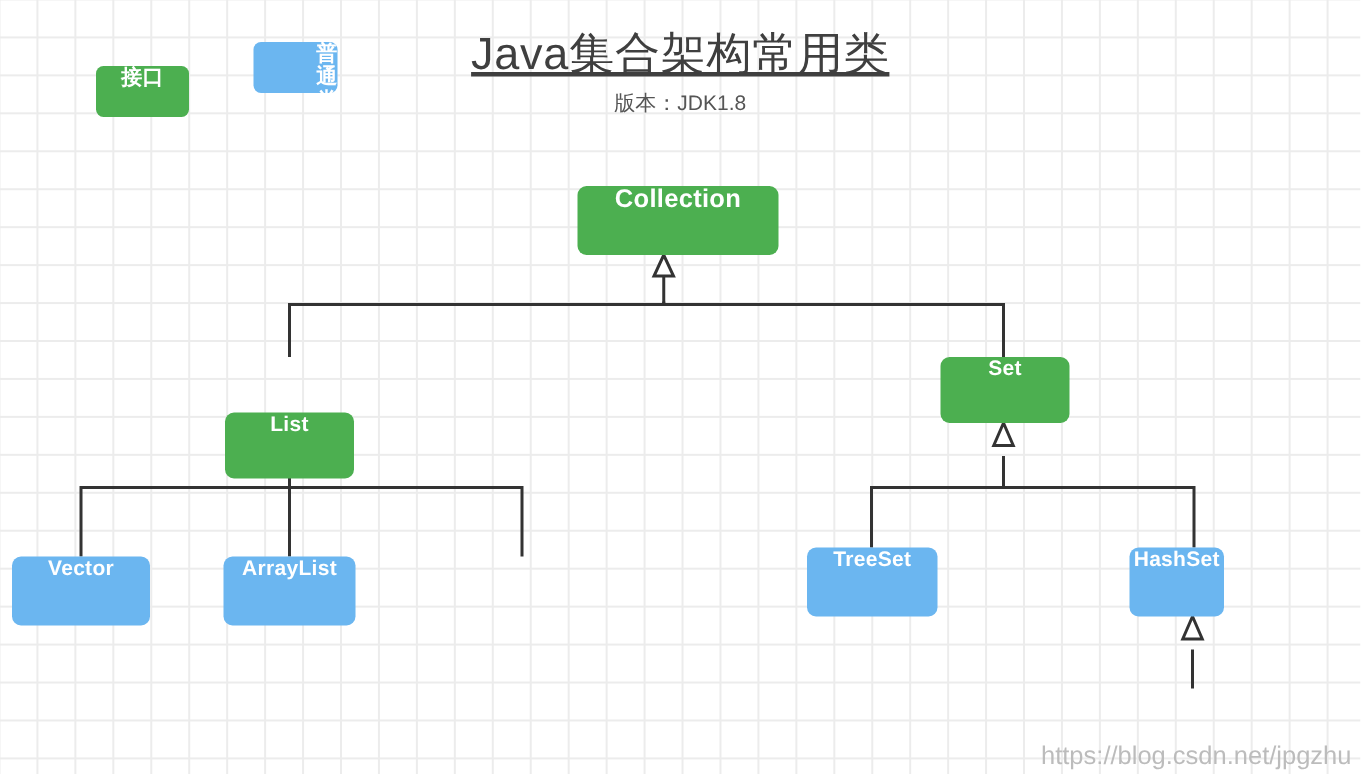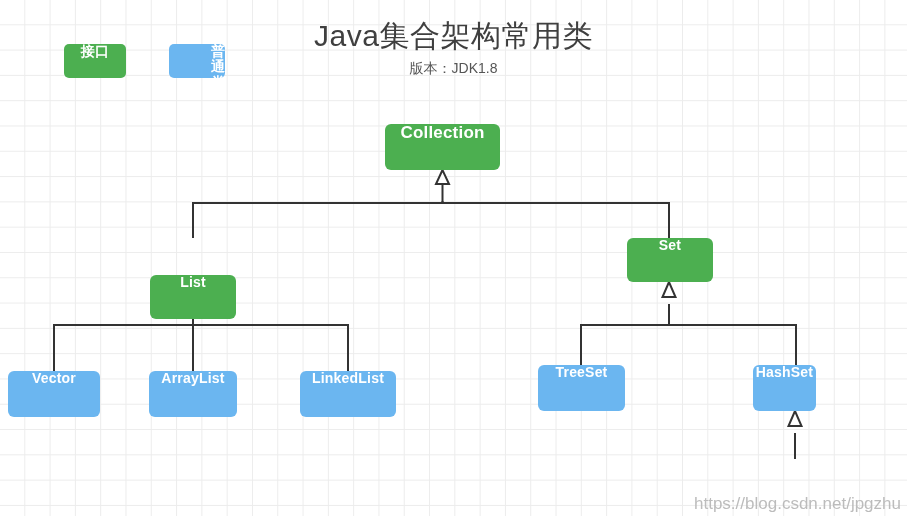--- a/index.html
+++ b/index.html
@@ -54,20 +54,21 @@
     left: 0;
     width: 907px;
     text-align: center;
     color: #3f3f3f;
     font-weight: normal;
   }
   #diagram-title {
     top: 16px;
     font-size: 30px;
     letter-spacing: 0.5px;
+    text-decoration: underline;
   }
   #diagram-subtitle {
     top: 60px;
     font-size: 14px;
     color: #555555;
   }
   #watermark {
     position: absolute;
     right: 6px;
     bottom: 2px;
@@ -110,47 +111,44 @@
       <polygon points="795,411 788.5,426 801.5,426" fill="#ffffff" stroke="#333333" stroke-width="2"></polygon>
     </g>
   </svg>
 
   <div class="title" id="diagram-title">Java集合架构常用类</div>
   <div class="title" id="diagram-subtitle">版本：JDK1.8</div>
 
   <div class="node iface legend-node" style="left:64px; top:44px; width:62px; height:34px;">
     <span>接口</span>
   </div>
-  <div class="node clazz legend-node" style="left:169px; top:44px; width:56px; height:34px;padding-left:42px;">
+  <div class="node clazz legend-node" style="left:169px; top:28px; width:56px; height:34px;padding-left:42px;">
     <span>普通类</span>
   </div>
 
-  <div class="node iface" style="left:385px; top:124px; width:115px; height:46px; font-size:17px;">
+  <div class="node iface" style="left:385px; top:124px; width:134px; height:46px; font-size:17px;">
     <span>Collection</span>
   </div>
 
   <div class="node iface" style="left:150px; top:238px; width:86px; height:44px; font-size:14px;margin-top:37px;">
     <span>List</span>
   </div>
 
   <div class="node iface" style="left:627px; top:238px; width:86px; height:44px; font-size:14px;">
     <span>Set</span>
   </div>
 
   <div class="node clazz" style="left:8px; top:371px; width:92px; height:46px; font-size:14px;">
     <span>Vector</span>
   </div>
 
   <div class="node clazz" style="left:149px; top:371px; width:88px; height:46px; font-size:14px;">
     <span>ArrayList</span>
   </div>
 
-  <div class="node clazz" style="left:300px; top:371px; width:96px; height:46px; font-size:14px;">
-    <span>LinkedList</span>
-  </div>
 
   <div class="node clazz" style="left:538px; top:365px; width:87px; height:46px; font-size:14px;">
     <span>TreeSet</span>
   </div>
 
   <div class="node clazz" style="left:753px; top:365px; width:63px; height:46px; font-size:14px;">
     <span>HashSet</span>
   </div>
 
 

